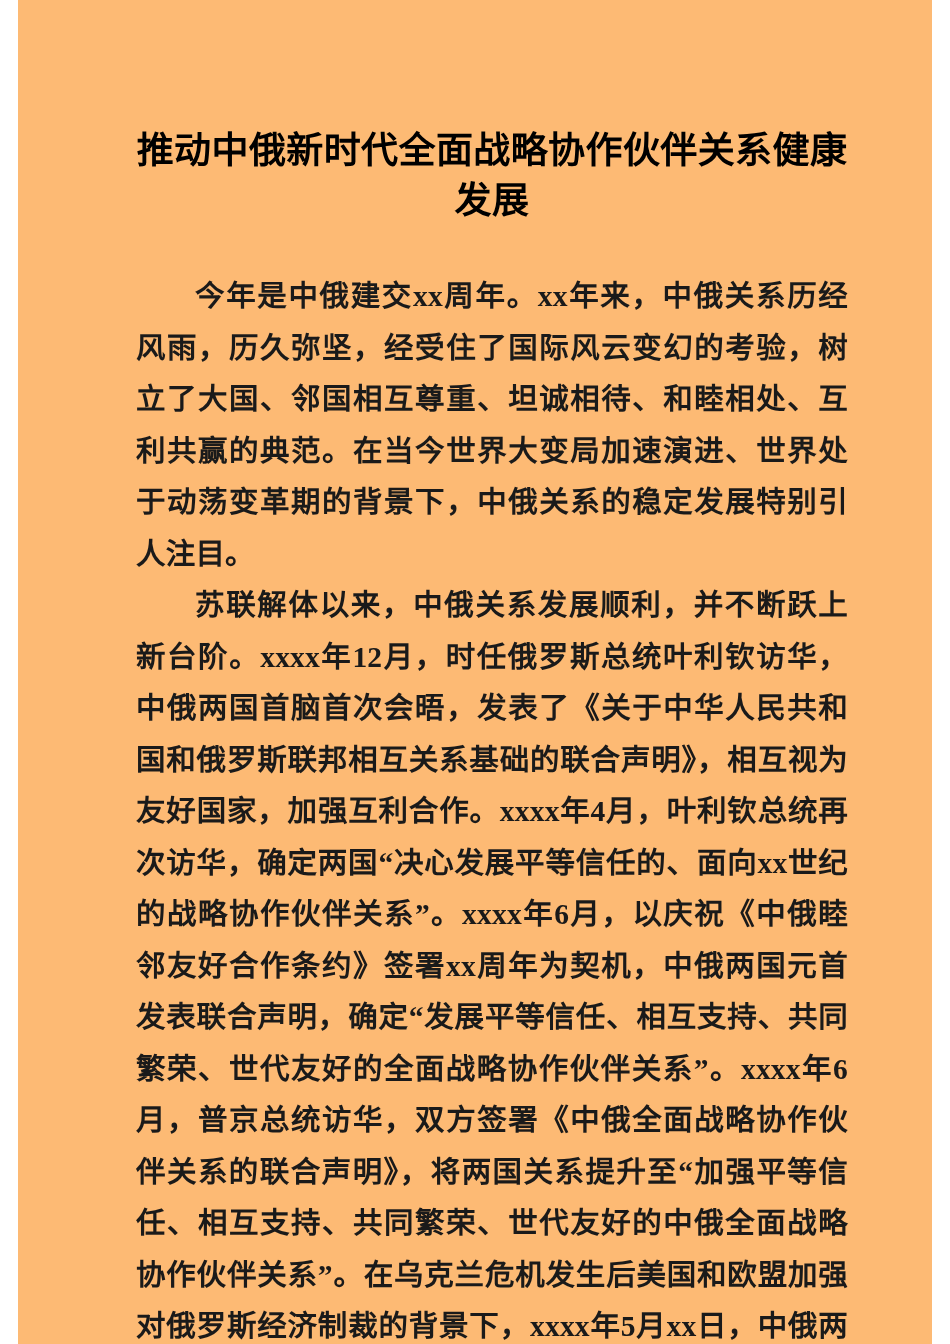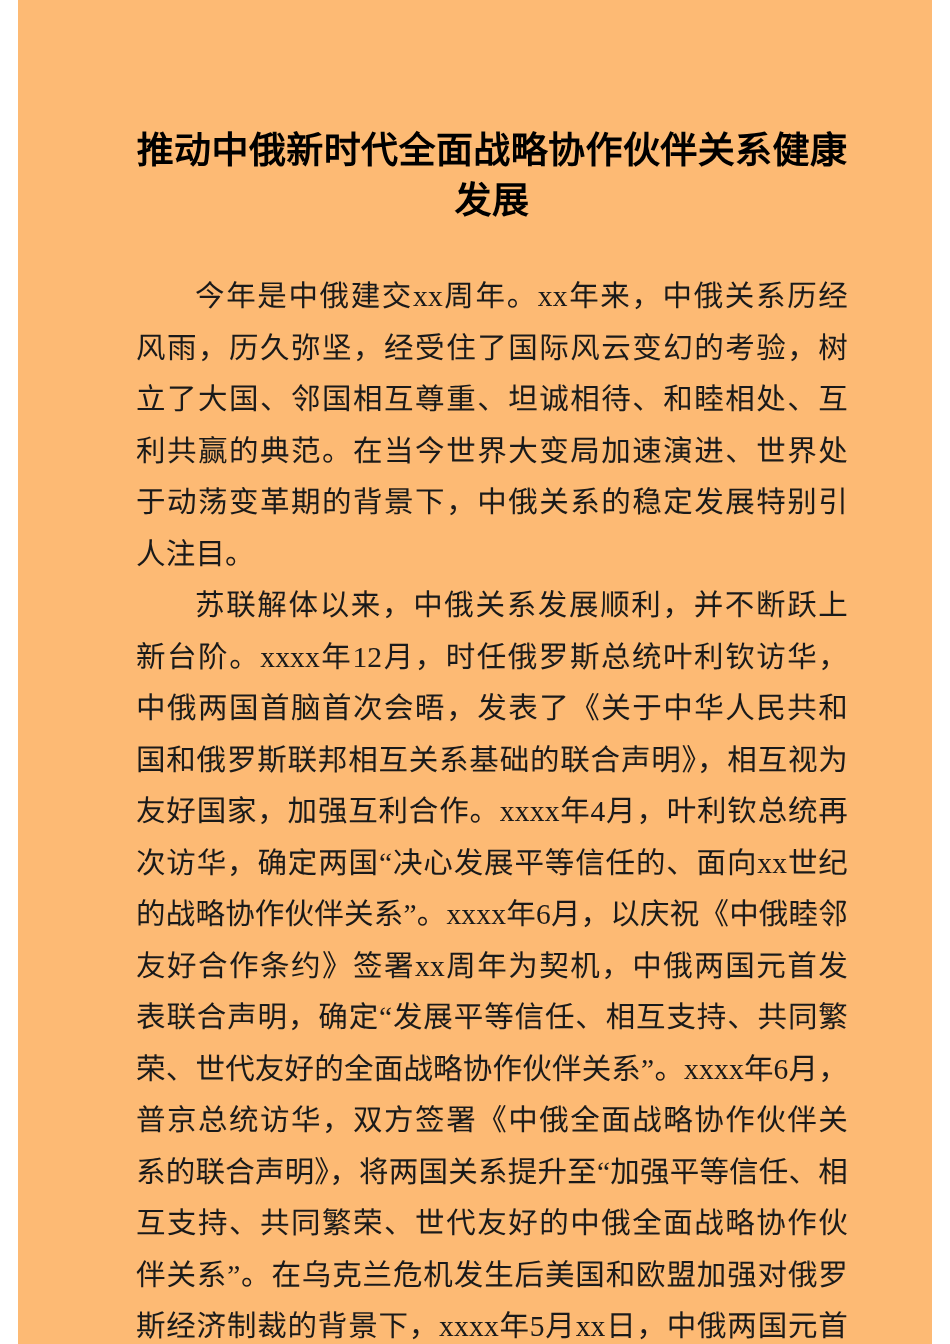--- a/index.html
+++ b/index.html
@@ -44,20 +44,21 @@
     font-size: 29.5px;
     line-height: 51.5px;
     color: #1a1a1a;
     margin: 0;
     text-align: justify;
     text-align-last: left;
     text-justify: inter-character;
     text-indent: 59px;
     word-break: break-all;
     letter-spacing: 0.2px;
+    font-weight: bold;
   }
 
   .para.first-para {
     margin-top: 45px;
   }
 
   .para.heading-para {
     text-indent: 59px;
   }
 </style>

